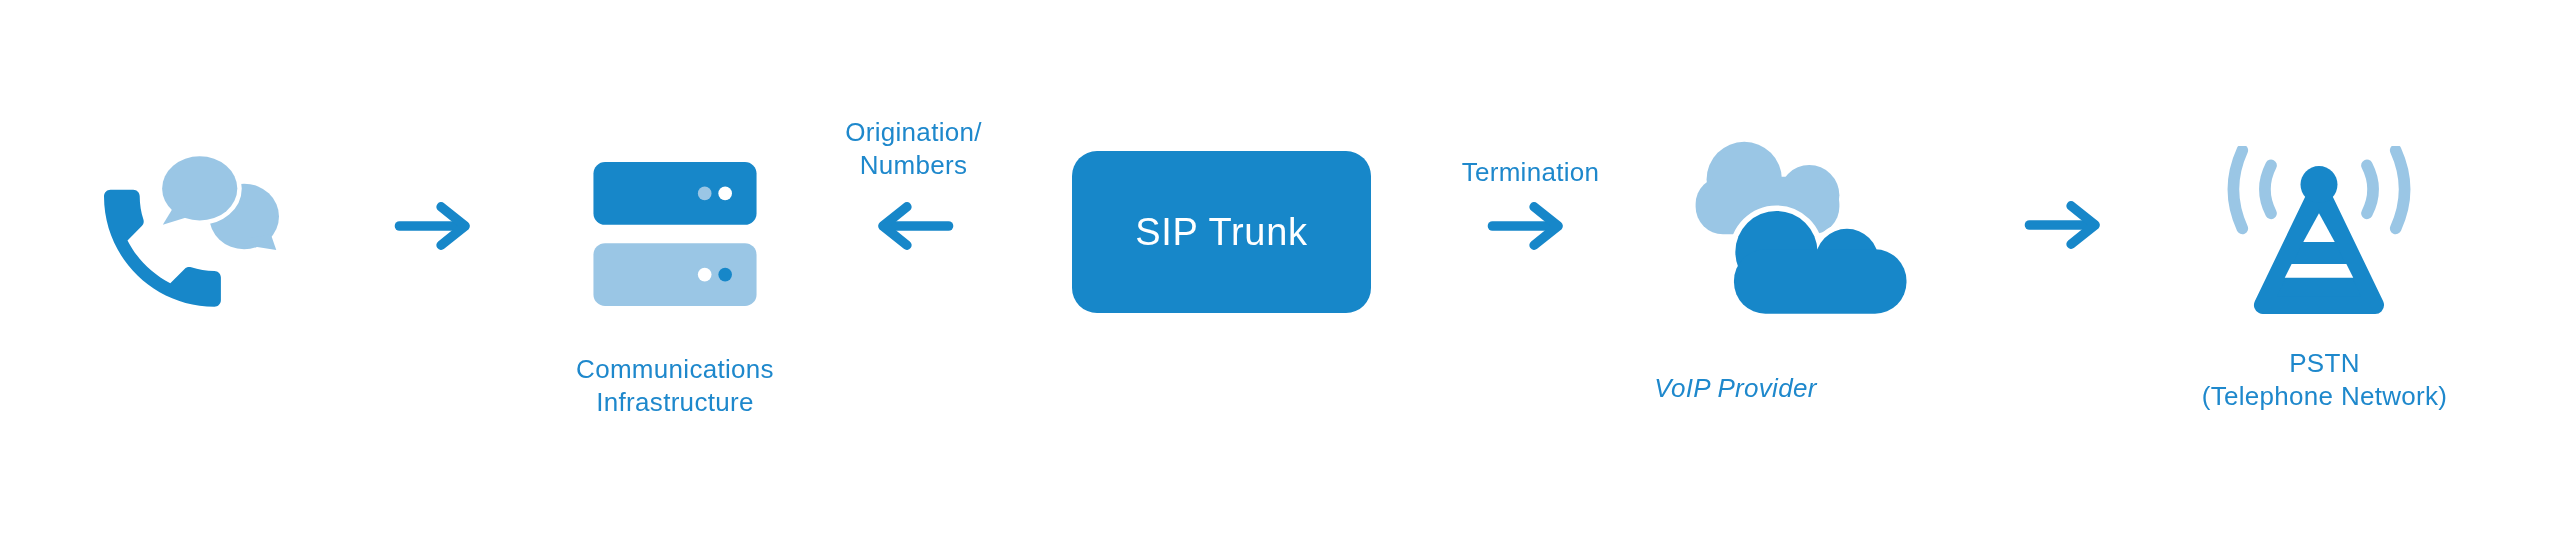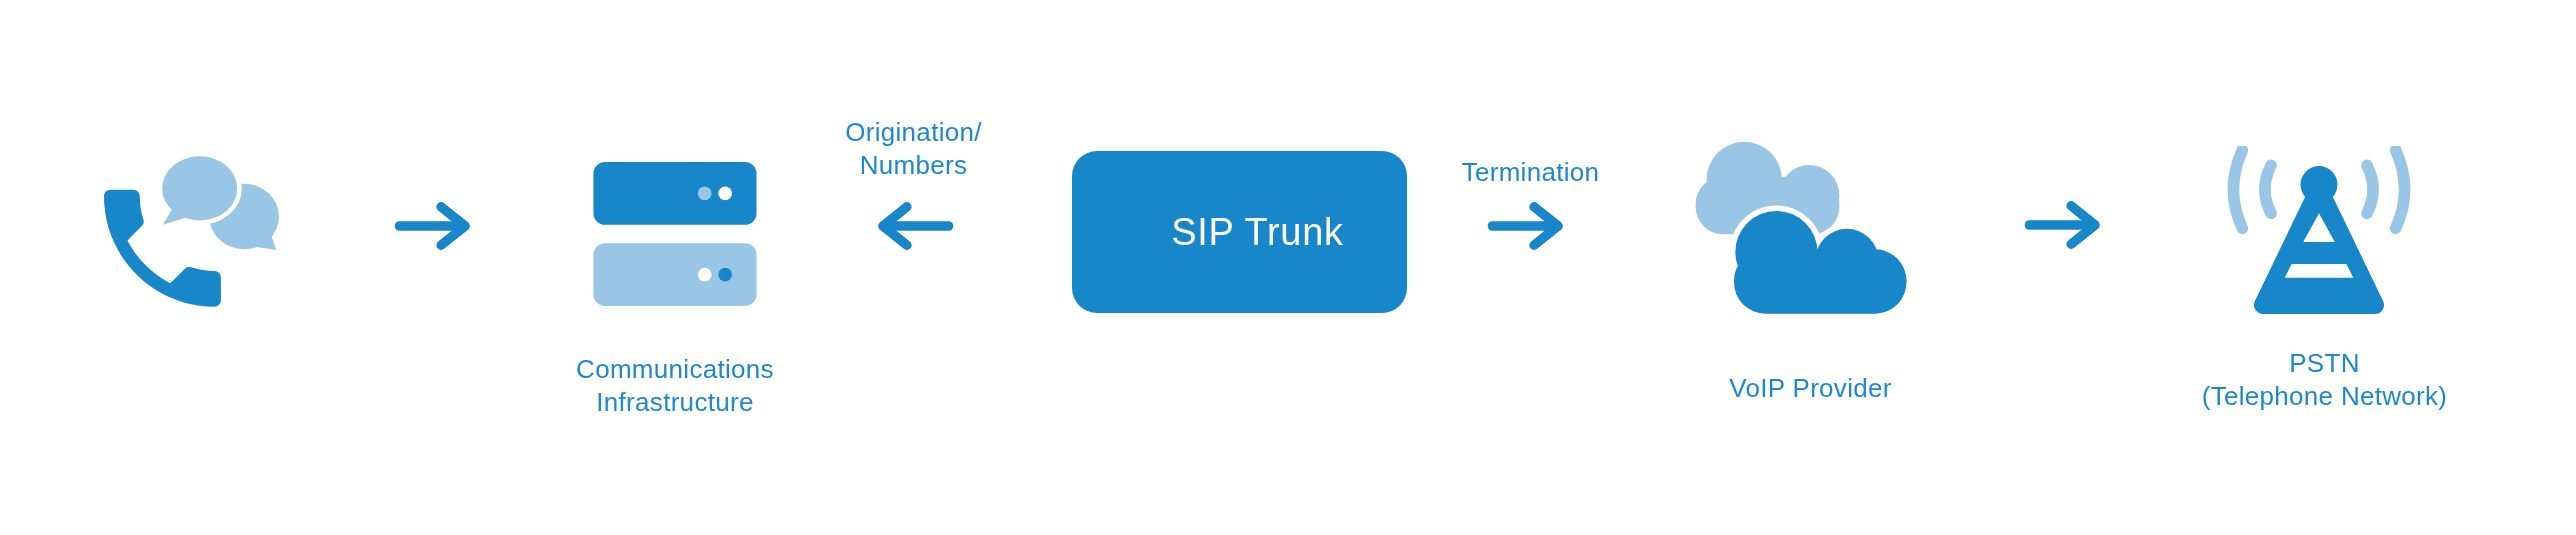--- a/index.html
+++ b/index.html
@@ -2,21 +2,21 @@
 <html style="font-size:11px"><head>
 <meta charset="utf-8">
 <style>
   html,body{margin:0;padding:0;background:#ffffff;}
   .stage{position:relative;width:2576px;height:535px;background:#ffffff;overflow:hidden;
          font-family:"Liberation Sans", sans-serif;}
   .abs{position:absolute;}
   .label{color:#1E88CC;font-size:26px;line-height:33px;text-align:center;
          white-space:pre-line;font-weight:400;letter-spacing:0.3px;}
   .sip-box{left:1072px;top:151px;width:299px;height:162px;background:#1787C9;
-           border-radius:25px;display:flex;align-items:center;justify-content:center;padding-left:36px;}
+           border-radius:25px;display:flex;align-items:center;justify-content:center;}
   .sip-box span{color:#ffffff;font-size:38px;font-weight:400;letter-spacing:0.7px;}
 </style>
 </head>
 <body>
 
 <div class="stage">
 
   <svg class="abs" style="left:104px;top:156px;" width="175" height="151" viewBox="0 0 256 220">
     <g fill="#9AC6E5">
       <ellipse cx="205" cy="88" rx="51" ry="48"></ellipse>
@@ -84,21 +84,21 @@
       <circle cx="235" cy="180" r="46"></circle>
       <rect x="70" y="164" width="252" height="94" rx="46"></rect>
     </g>
     <g fill="#1787C9">
       <circle cx="132" cy="168" r="60"></circle>
       <circle cx="235" cy="180" r="46"></circle>
       <rect x="70" y="164" width="252" height="94" rx="46"></rect>
     </g>
   </svg>
 
-  <div class="abs label" style="left:1708px;top:372px;width:205px;">VoIP Provider</div>
+  <div class="abs label" style="left:1633px;top:372px;width:205px;font-style:italic;">VoIP Provider</div>
 
   <svg class="abs" style="left:2024px;top:201px;" width="82" height="48" viewBox="0 0 120 70">
     <path d="M8 35 H100" stroke="#1787C9" stroke-width="14" stroke-linecap="round" fill="none"></path>
     <path d="M69 7 L104 35 L69 63" stroke="#1787C9" stroke-width="14" stroke-linecap="round" stroke-linejoin="round" fill="none"></path>
   </svg>
 
   <svg class="abs" style="left:2219px;top:146px;" width="200" height="173" viewBox="0 0 292 252">
     <g stroke="#9AC6E5" stroke-width="17" fill="none" stroke-linecap="round">
       <path d="M34 6 Q8 63 34 120"></path>
       <path d="M76 28 Q58 63 76 98"></path>

